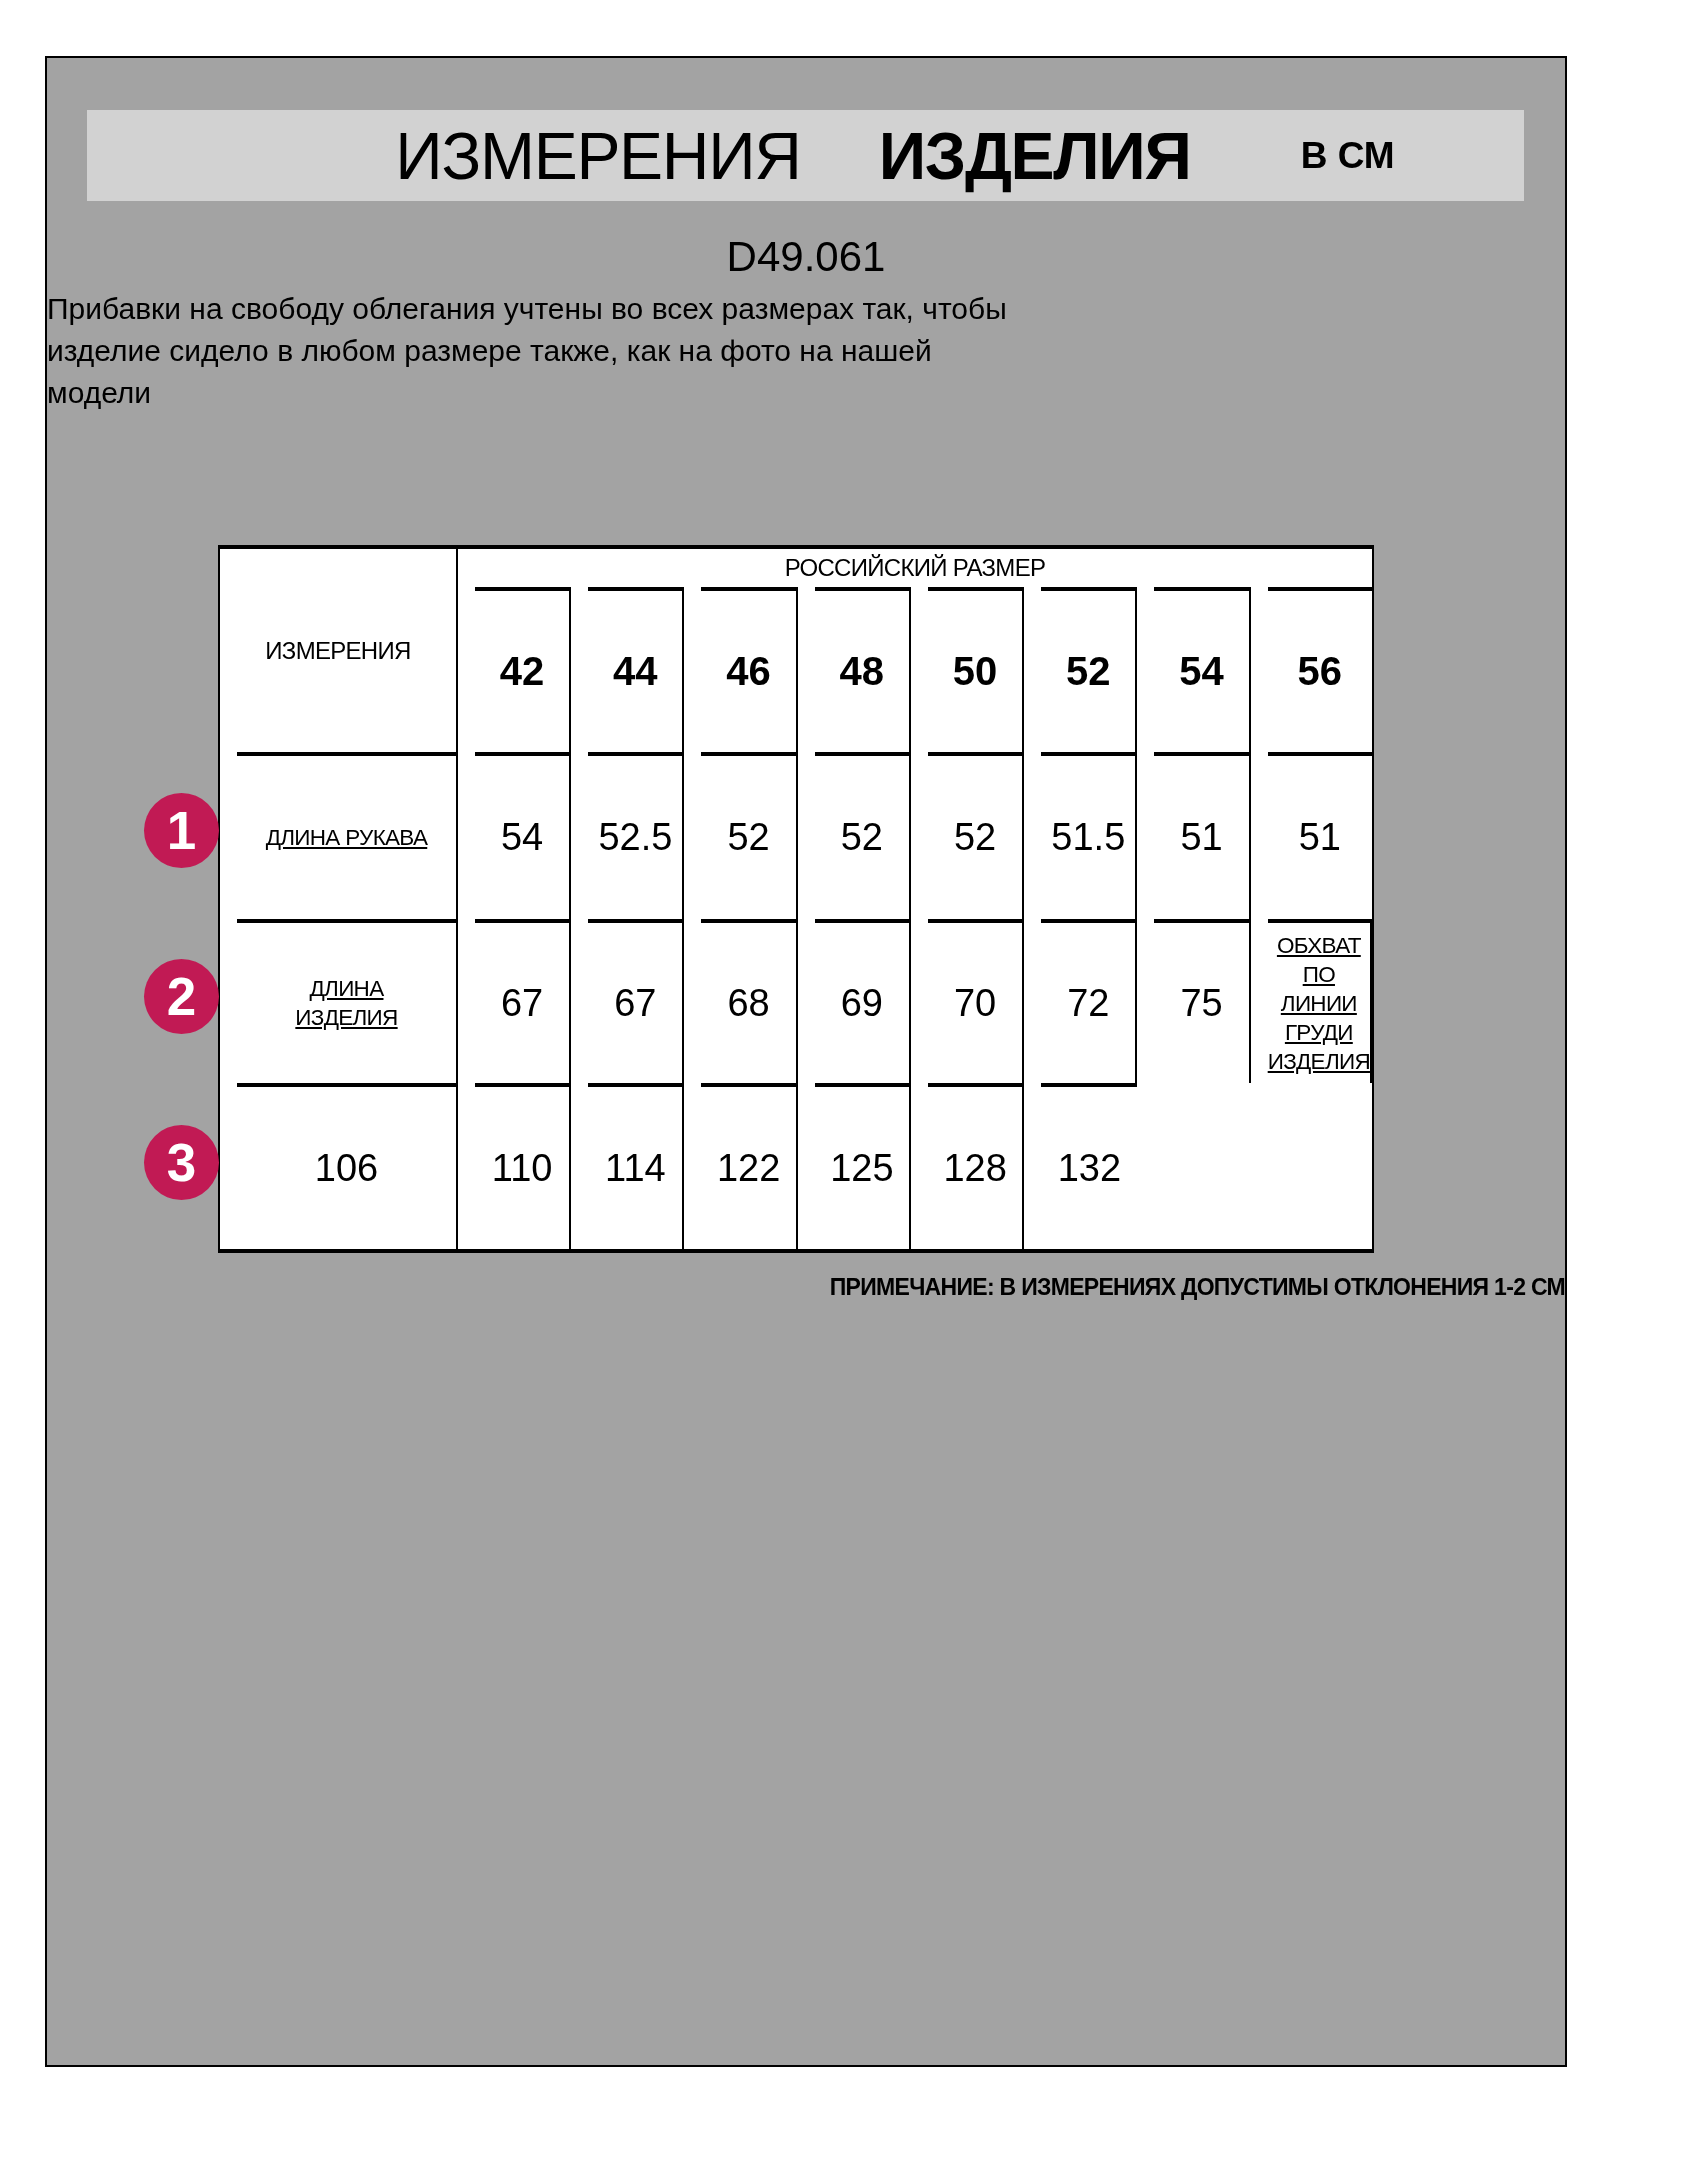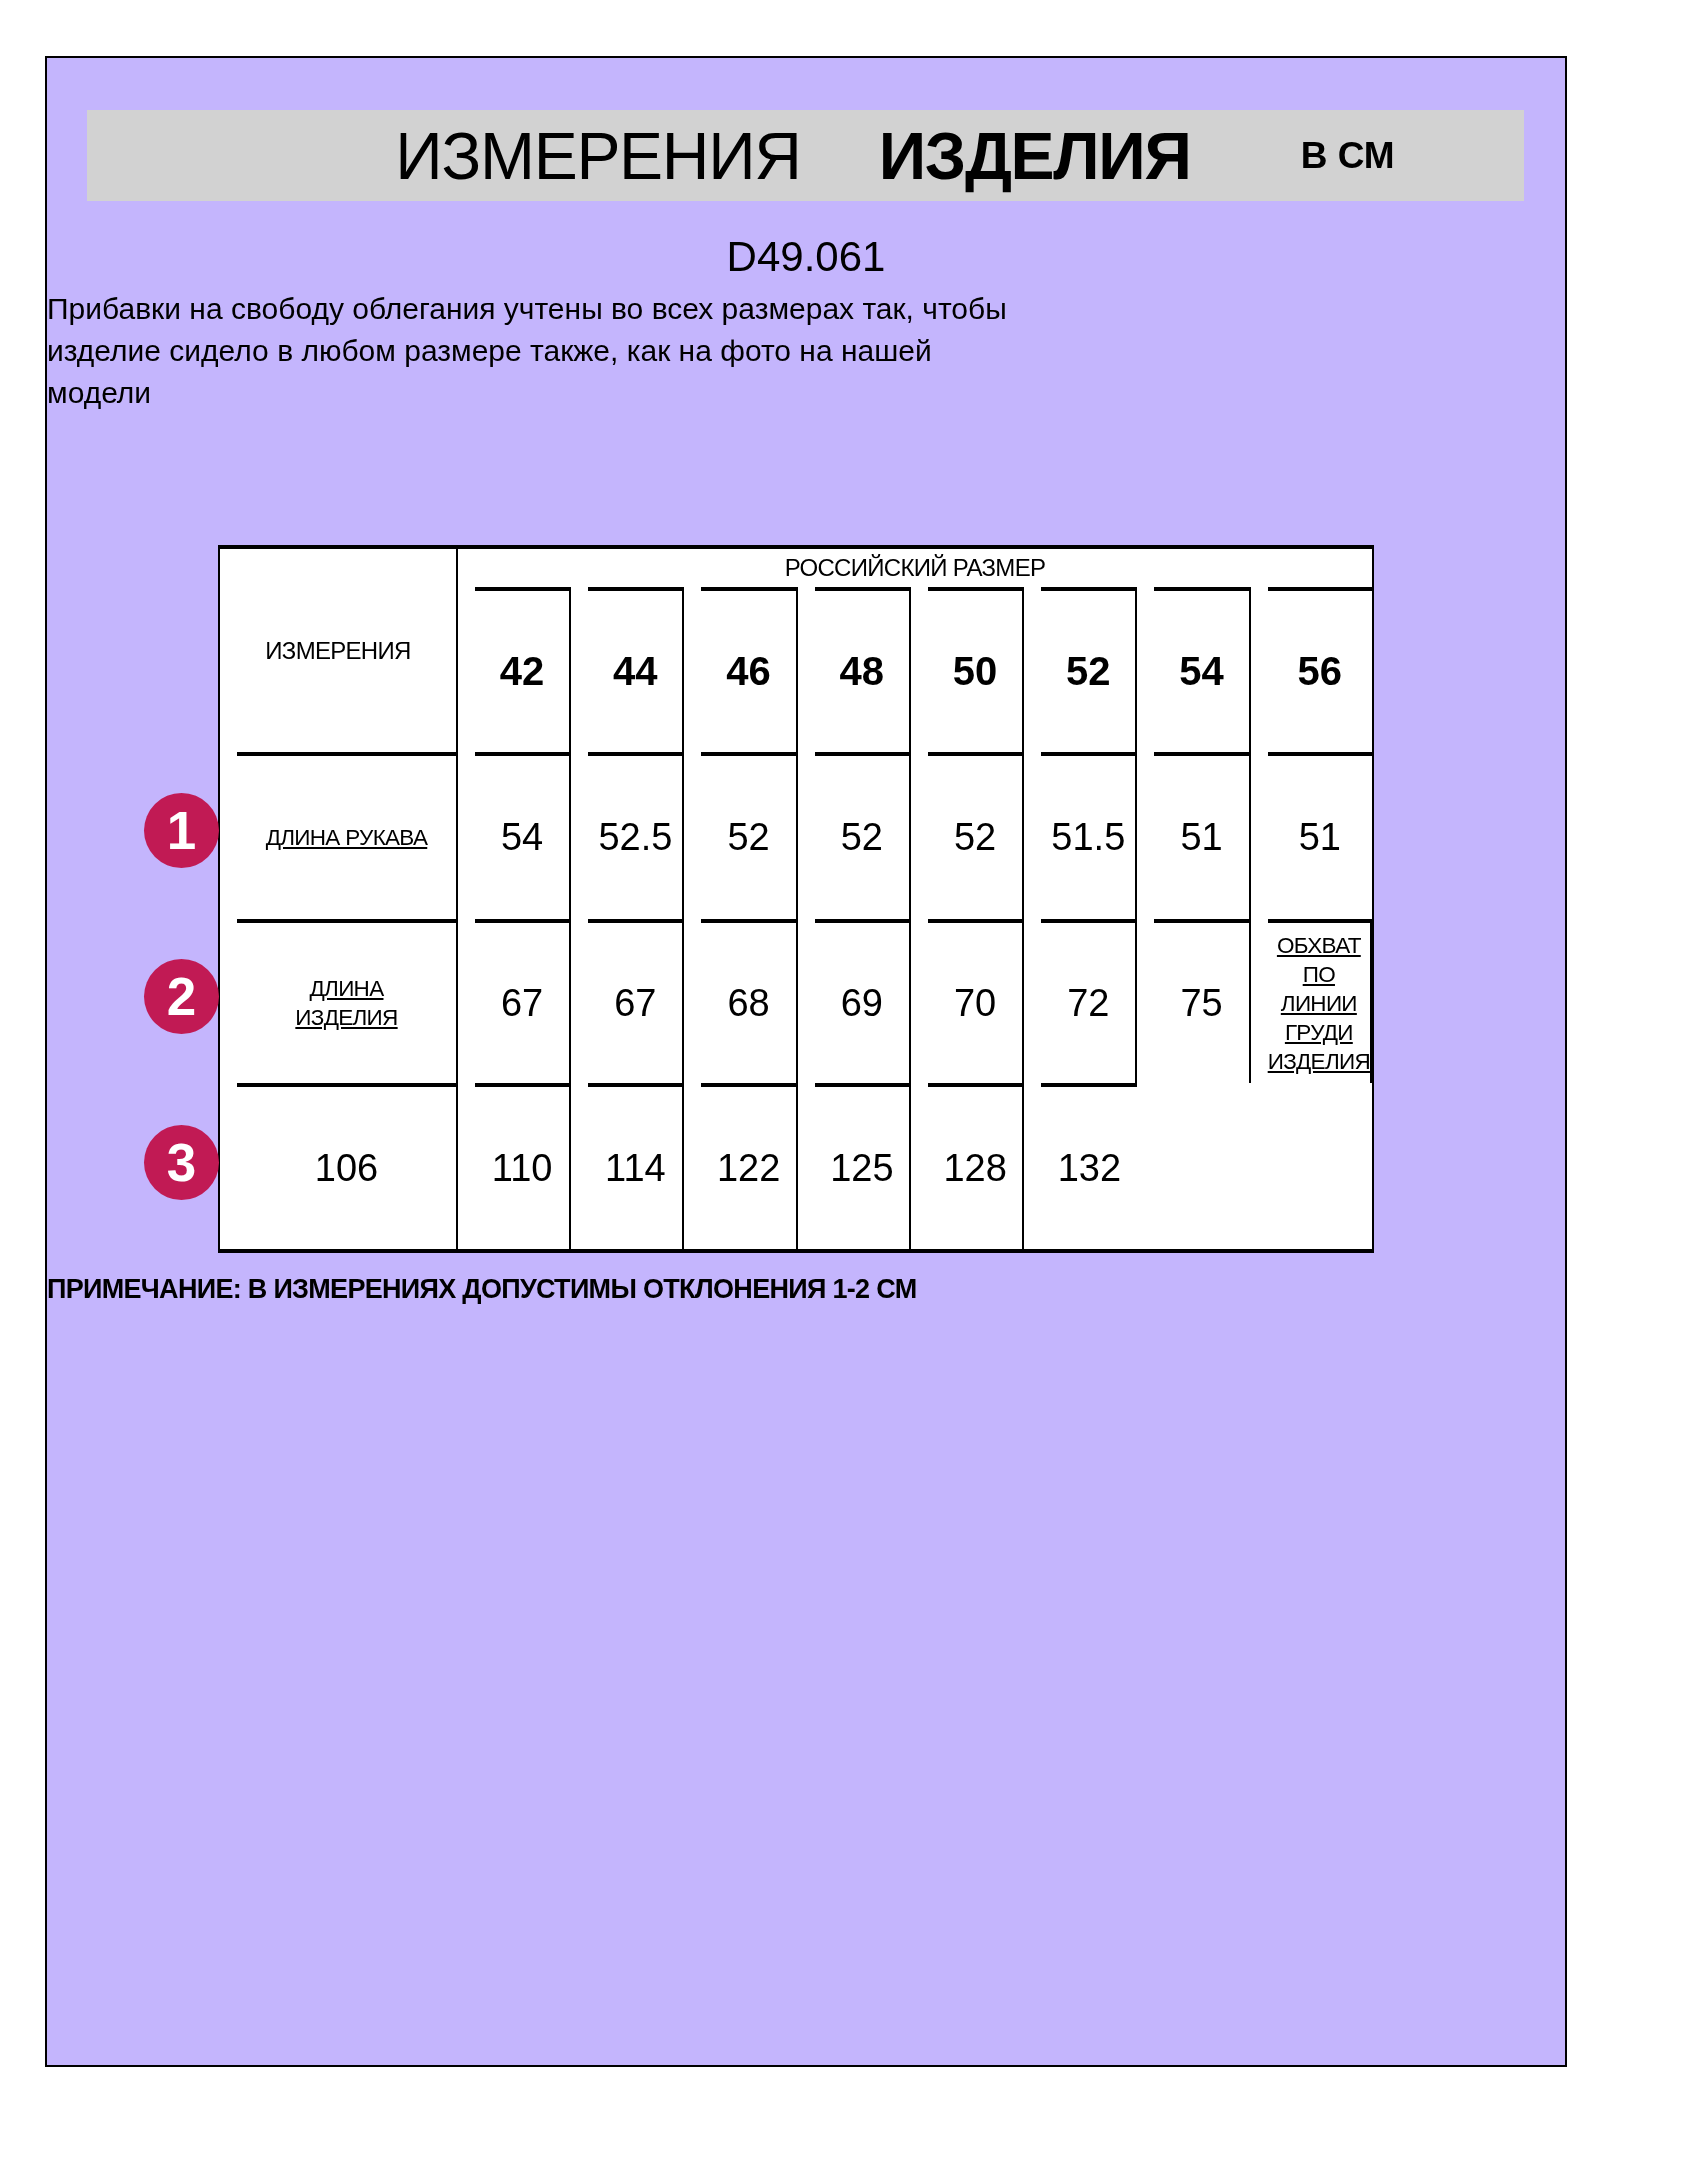--- a/index.html
+++ b/index.html
@@ -3,21 +3,21 @@
 <meta charset="utf-8">
 <style>
   * { margin:0; padding:0; box-sizing:border-box; }
   html,body { background:#ffffff; }
   body {
     width:1682px; height:2183px; position:relative;
     font-family:"Liberation Sans", sans-serif; color:#000;
   }
   .frame {
     position:absolute; left:45px; top:56px; width:1522px; height:2011px;
-    border:2.6px solid #000; background:#c4b5fd;
+    border:2.6px solid #000; background:#a3a3a3;
   }
   
   .title-bar {
     position:absolute; left:40px; top:52px; width:1437px; height:91px;
     background:#d2d2d2;
     display:flex; align-items:center; justify-content:center;
     padding-left:179px; gap:78px; white-space:nowrap;
   }
   .title-main   { font-size:66px; font-weight:normal; letter-spacing:-1.3px; }
   .title-strong { font-size:66px; font-weight:bold;   letter-spacing:-1.3px; }
@@ -62,21 +62,21 @@
     background:#c11a54; border-radius:50%;
     color:#fff; font-size:53px; font-weight:bold;
     display:flex; align-items:center; justify-content:center;
   }
   .marker-1 { top:735px; }
   .marker-2 { top:901px; }
   .marker-3 { top:1067px; }
   
   .note {
     position:absolute; left:0; top:1216px; width:100%;
-    text-align:left; font-size:27px; font-weight:bold; letter-spacing:-0.7px;
+    text-align:right; font-size:23px; font-weight:bold; letter-spacing:-0.7px;
   }
 </style>
 </head>
 <body>
 
 <div class="frame">
 
   <div class="title-bar">
     <span class="title-main">ИЗМЕРЕНИЯ</span>
     <span class="title-strong">ИЗДЕЛИЯ</span>

